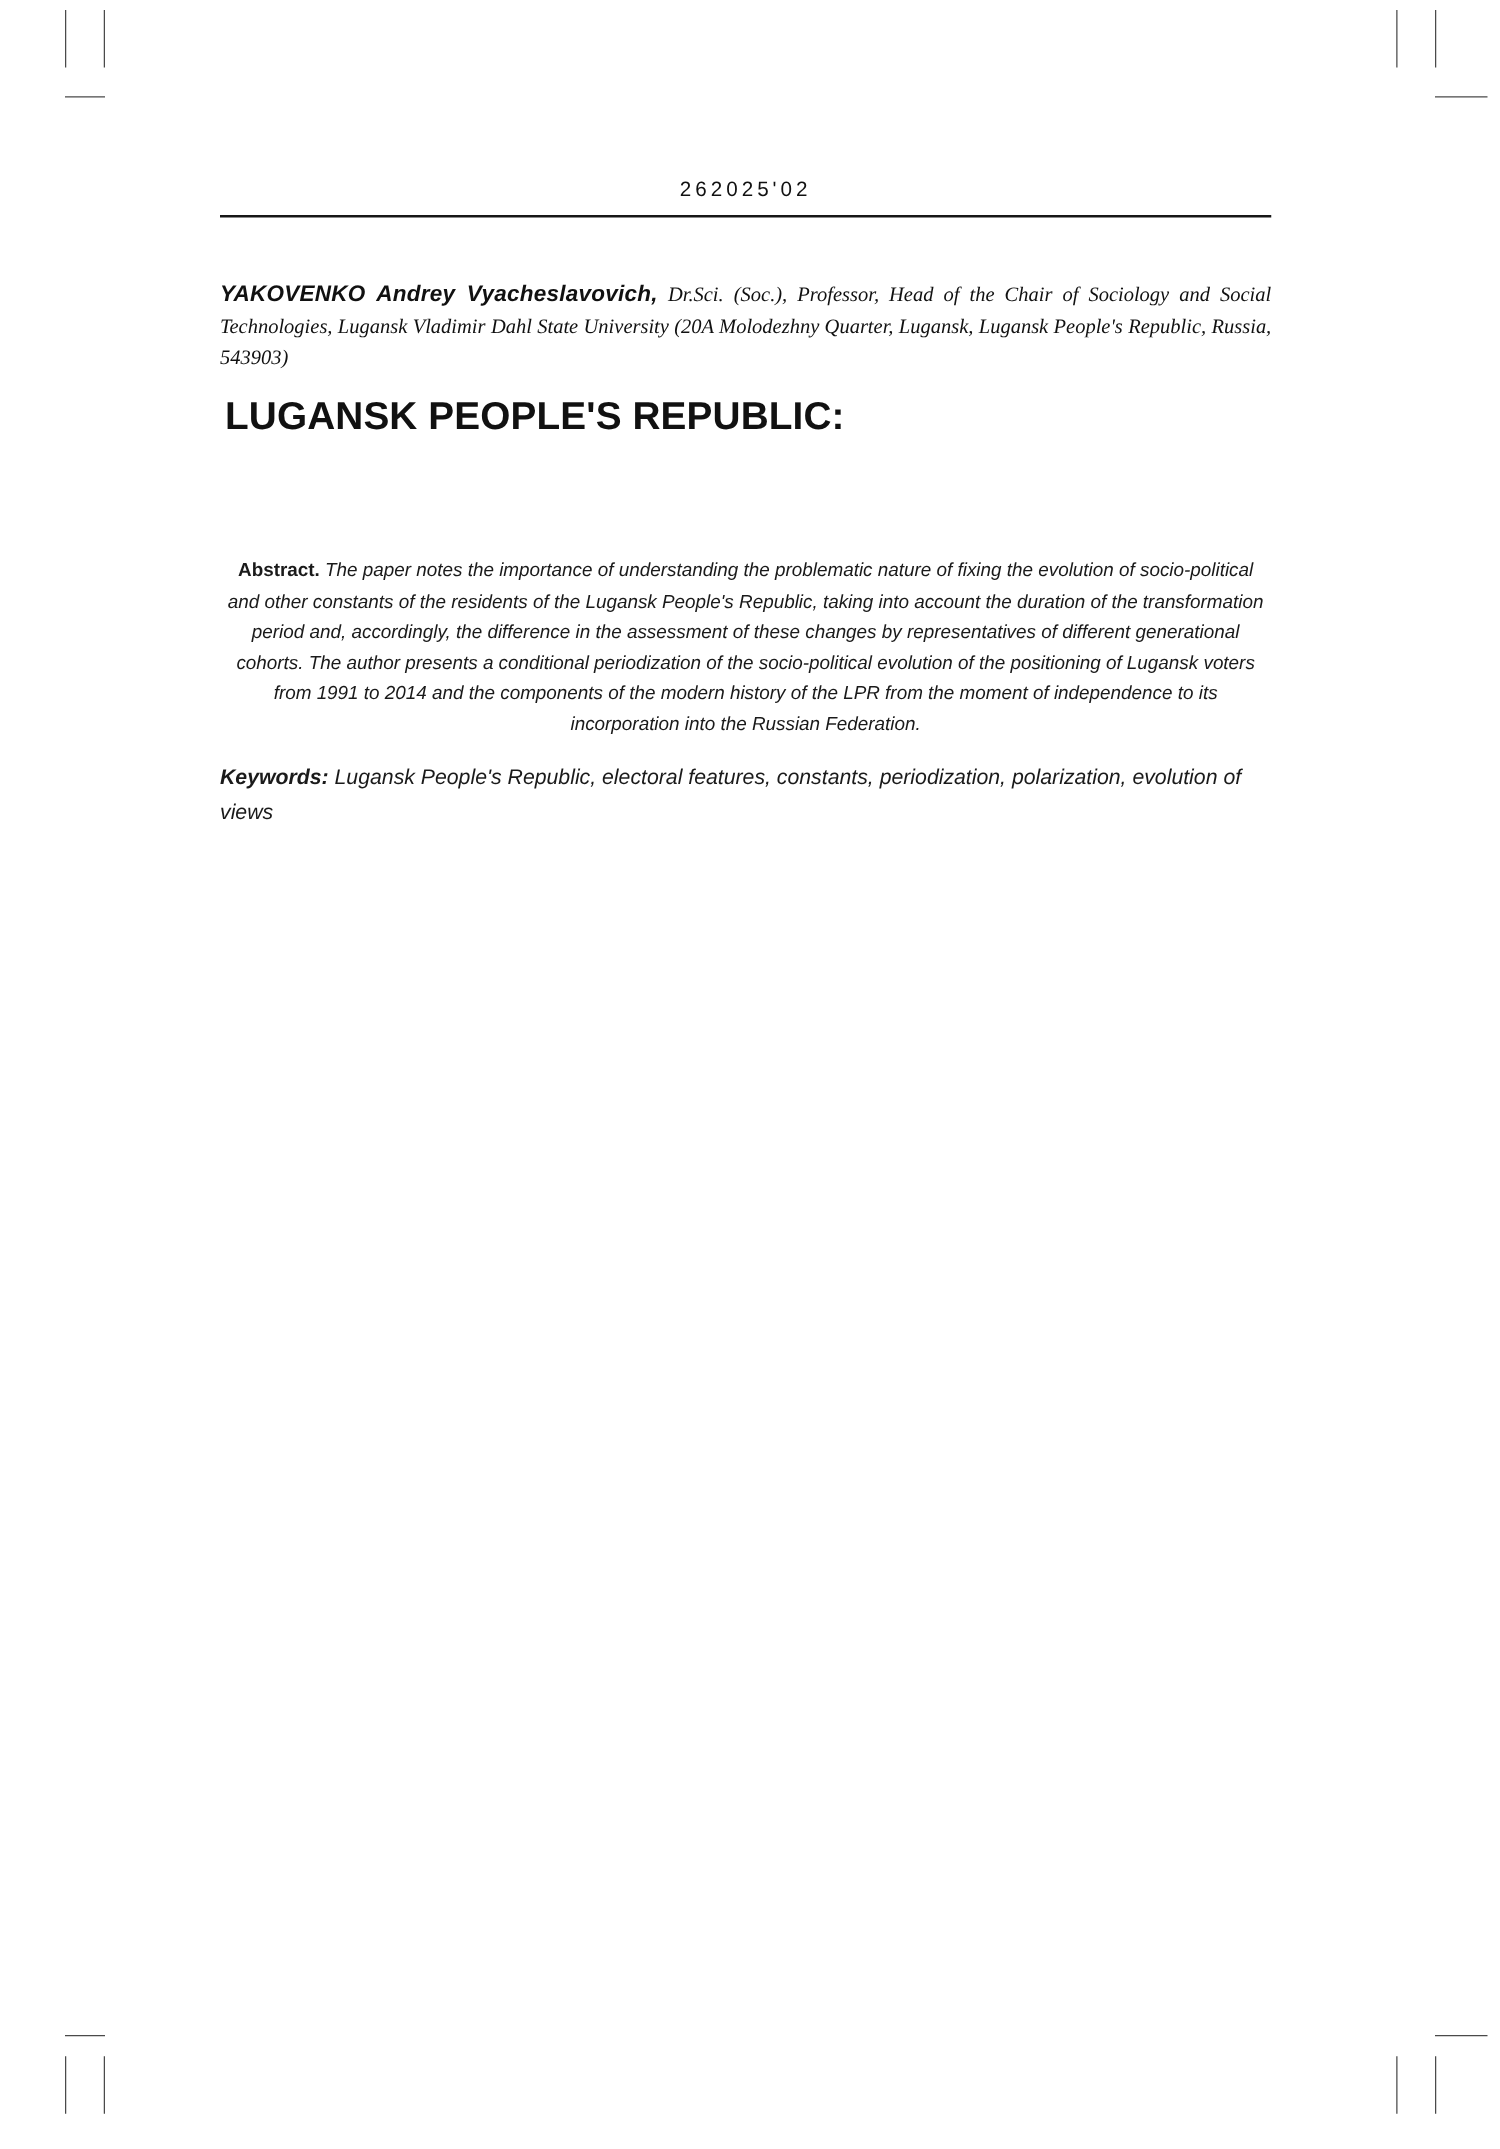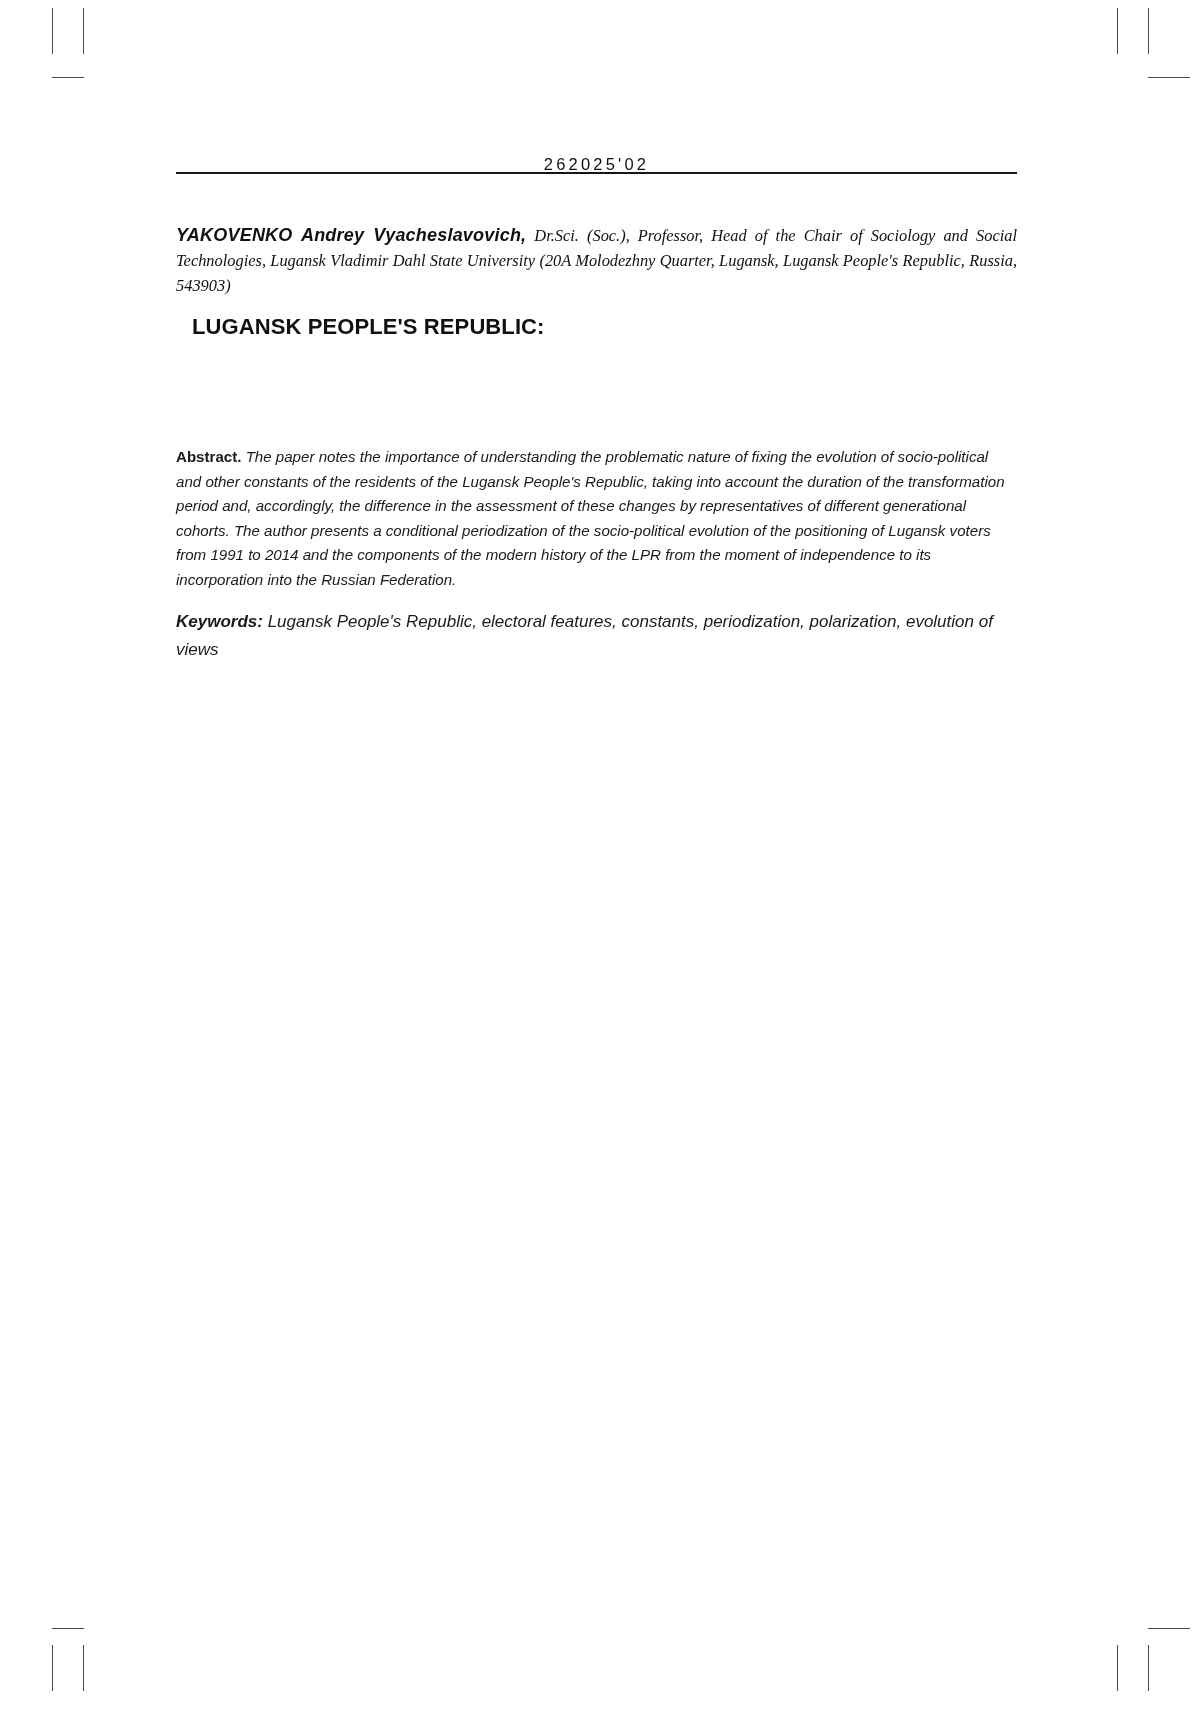--- a/index.html
+++ b/index.html
@@ -64,21 +64,21 @@
     letter-spacing: 3.2px;
     color: #111;
     font-weight: 500;
   }
   .running-head .center {
     flex: 1;
     text-align: center;
     letter-spacing: 4.5px;
     font-size: 16px;
   }
-  .running-head .right { letter-spacing: 3.2px; margin-top: 12px; }
+  .running-head .right { letter-spacing: 3.2px; }
 
   .rule {
     position: absolute;
     top: 172px;
     left: 0;
     width: 841px;
     height: 1.6px;
     background: #161616;
   }
 
@@ -98,40 +98,40 @@
     font-weight: bold;
     font-family: "Liberation Sans", sans-serif;
     font-style: italic;
     font-size: 18px;
     letter-spacing: 0.2px;
   }
 
   .title {
     position: absolute;
     top: 312px;
-    left: 16px;
+    left: 4px;
     width: 841px;
-    font-size: 22px;
+    font-size: 31px;
     line-height: 1.33;
     font-weight: 600;
     letter-spacing: 0.1px;
     color: #111;
   }
   .title .line { display: block; }
 
   .abstract {
     position: absolute;
     top: 445px;
     left: 0;
     width: 841px;
     font-size: 15.1px;
     line-height: 1.63;
     font-style: italic;
     color: #1a1a1a;
-    text-align: left;
+    text-align: center;
   }
   .abstract .lead-label { font-style: normal; font-weight: bold; }
 
   .keywords {
     position: absolute;
     top: 608px;
     left: 0;
     width: 841px;
     font-size: 17px;
     line-height: 1.63;

